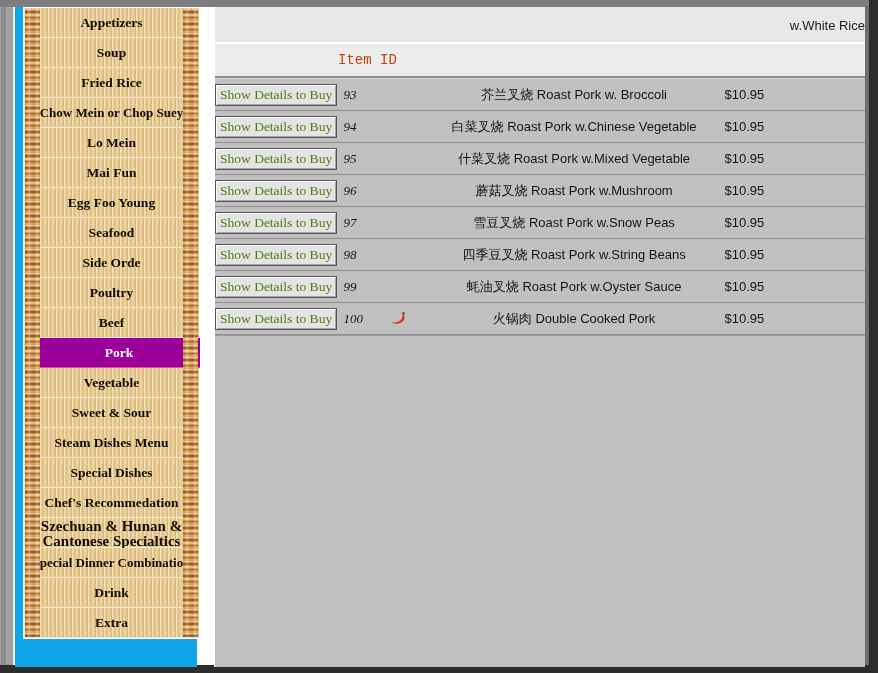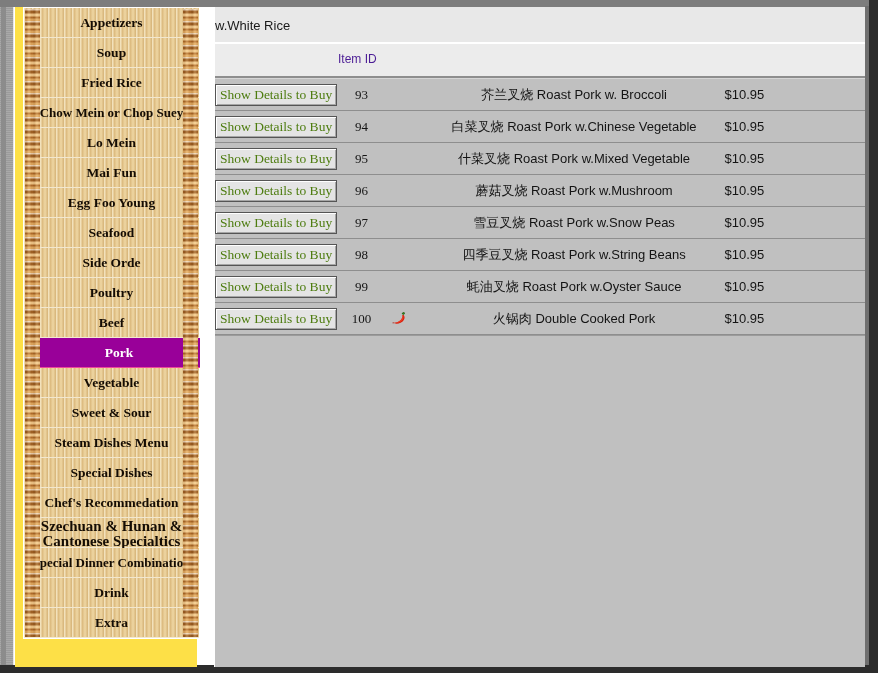--- a/index.html
+++ b/index.html
@@ -59,21 +59,21 @@
     width: 5px; height: 658px;
     background: #8c8c8c;
   }
 
   
   #sidebar {
     position: absolute;
     left: 15px; top: 7px;
     width: 182px;
     height: 660px;
-    background: #fde047;
+    background: #0ea5e9;
   }
   .menu-frame {
     position: absolute;
     left: 8px; top: 0px;
     width: 177px;
     background: #e9d9b3;
     border: 1px solid #ffffff;
     padding: 0;
   }
   
@@ -151,38 +151,38 @@
     left: 214px; top: 7px;
     width: 651px;
     height: 660px;
     background: #c0c0c0;
     border-left: 1px solid #ffffff;
     overflow: hidden;
   }
   .banner {
     height: 37px;
     line-height: 37px;
-    text-align: left;
+    text-align: right;
     font-size: 13px;
     color: #1a1a1a;
     background: #e8e8e8;
     border-bottom: 2px solid #ffffff;
   }
   .colhdr {
     position: relative;
     height: 34px;
     background: #ececec;
     border-bottom: 2px solid #8e8e8e;
   }
   .colhdr .hdr-itemid {
     position: absolute;
     left: 123px; top: 8px;
-    font-family: Liberation Sans, sans-serif;
-    font-size: 12px;
-    color: #4c1d95;
+    font-family: Liberation Mono, monospace;
+    font-size: 14px;
+    color: #c2410c;
   }
 
   table.menu-table {
     width: 100%;
     border-collapse: collapse;
     table-layout: fixed;
   }
   table.menu-table tr.row {
     height: 32px;
     background: #c0c0c0;
@@ -190,21 +190,21 @@
   table.menu-table td {
     border-bottom: 1px solid #8e8e8e;
     border-top: 1px solid #d6d6d6;
     font-size: 13px;
     color: #141414;
     padding: 0;
     vertical-align: middle;
     height: 32px;
   }
   td.c-btn   { width: 128px; padding-left: 3px; }
-  td.c-id    { width: 36px;  text-align: center; font-family: "Liberation Serif", serif; font-size: 13.5px; }
+  td.c-id    { width: 36px;  text-align: left; font-family: "Liberation Serif", serif; font-size: 13.5px; font-style: italic; }
   td.c-spicy { width: 44px;  text-align: center; }
   td.c-name  { width: 300px; text-align: center; font-size: 13px; }
   td.c-price { width: 140px; padding-left: 8px; font-size: 13px; }
 
   .buy-btn {
     display: inline-block;
     font-family: "Liberation Serif", serif;
     font-size: 13.5px;
     line-height: 15px;
     color: #4d7c0f;

